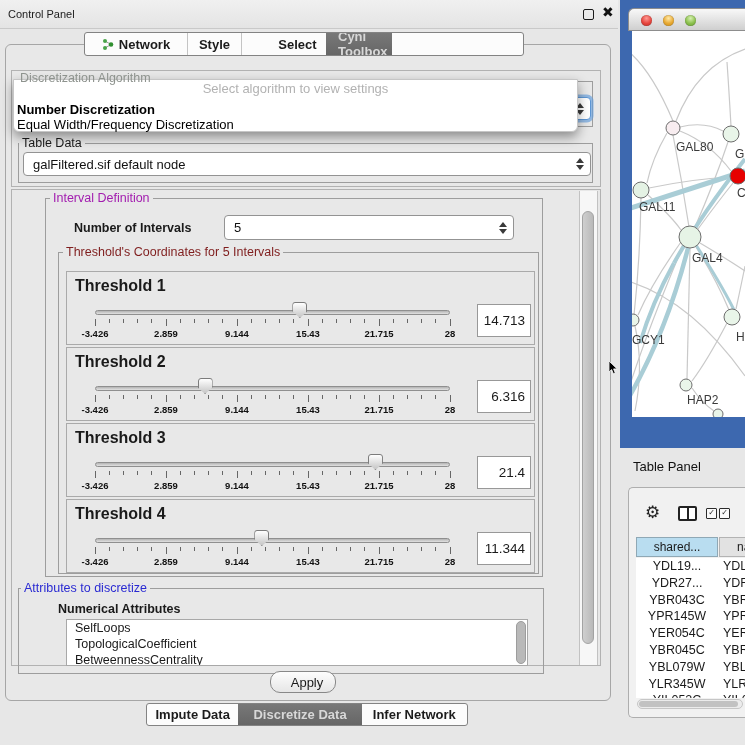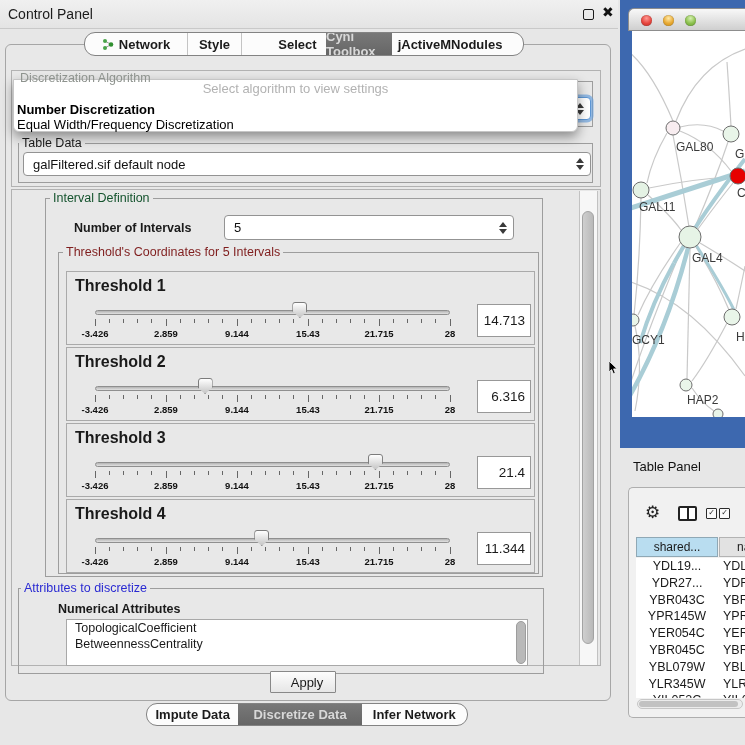--- a/index.html
+++ b/index.html
@@ -3,25 +3,25 @@
 <meta charset="utf-8">
 <style>
   html,body{margin:0;padding:0;}
   body{font-family:"Liberation Sans","DejaVu Sans",sans-serif;}
   #root{position:relative;width:745px;height:745px;background:#e7e7e7;overflow:hidden;
         font-family:"Liberation Sans","DejaVu Sans",sans-serif;color:#1a1a1a;}
   .abs{position:absolute;}
   
   .cp-titlebar{left:0;top:0;width:618px;height:28px;background:linear-gradient(#f0f0f0,#e4e4e4);
     border-bottom:1px solid #c9c9c9;}
-  .cp-title{position:absolute;left:8px;top:0;height:28px;line-height:28px;font-size:14px;color:#1c1c1c;}
+  .cp-title{position:absolute;left:8px;top:0;height:28px;line-height:28px;font-size:11px;color:#1c1c1c;}
   .float-ico{position:absolute;left:583px;top:9px;width:9px;height:9px;border:1.5px solid #1a1a1a;border-radius:2px;}
   .close-ico{position:absolute;left:602px;top:4px;font-size:14px;font-weight:bold;color:#111;}
   
-  .tabbar{display:flex;overflow:hidden;border:1px solid #838383;border-radius:11px;background:#fcfcfc;
+  .tabbar{display:flex;overflow:hidden;border:1px solid #838383;border-radius:3px;background:#fcfcfc;
     box-sizing:border-box;}
   .tab{display:flex;align-items:center;justify-content:center;font-size:13px;font-weight:bold;
     color:#1b1b1b;height:100%;box-sizing:border-box;gap:5px;}
   .tab.sep{border-left:1px solid #c4c4c4;}
   .tab.sel{background:linear-gradient(#787878,#666666);color:#d8d8d8;border-left:none;}
   
   .outer-panel{left:5px;top:44px;width:606px;height:657px;background:#e8e8e8;border:1px solid #a6a6a6;
     border-radius:6px;box-sizing:border-box;}
   .sub-panel{background:#e8e8e8;border:1px solid #b2b2b2;box-sizing:border-box;}
   .group{position:absolute;border:1px solid #9d9d9d;box-sizing:border-box;}
@@ -51,21 +51,21 @@
   .ticklabel{position:absolute;top:56px;width:44px;text-align:center;font-size:9.5px;font-weight:bold;color:#111;}
   .vbox{position:absolute;left:410px;top:32px;width:54px;height:33px;background:#fff;border:1px solid #989898;
     box-sizing:border-box;display:flex;align-items:center;justify-content:flex-end;padding-right:5px;font-size:13.5px;}
   
   .attr-list{left:65px;top:618px;width:462px;height:47px;background:#fff;border:1px solid #a8a8a8;
     box-sizing:border-box;overflow:hidden;}
   .attr-item{height:16px;line-height:16px;font-size:12.5px;padding-left:8px;white-space:nowrap;}
   .mini-scroll{position:absolute;right:1px;top:1px;width:10px;height:43px;background:#b9b9b9;border:1px solid #9d9d9d;
     border-radius:5px;box-sizing:border-box;}
   
-  .button{background:linear-gradient(#fdfdfd,#e6e6e6);border:1px solid #888;border-radius:1px;
+  .button{background:linear-gradient(#fdfdfd,#e6e6e6);border:1px solid #888;border-radius:10px;
     font-size:13px;display:flex;align-items:center;justify-content:center;box-sizing:border-box;padding-left:8px;}
   
   .vscroll-track{left:578px;top:190px;width:19px;height:476px;background:#f7f7f7;
     border-left:1px solid #c2c2c2;border-right:1px solid #c2c2c2;box-sizing:border-box;}
   .vscroll-thumb{left:581px;top:210px;width:12px;height:433px;background:linear-gradient(90deg,#cfcfcf,#b9b9b9);
     border:1px solid #a3a3a3;border-radius:6px;box-sizing:border-box;}
   
   .net-frame{left:620px;top:0;width:125px;height:448px;}
   .mac-titlebar{position:absolute;left:8px;top:8px;right:0;height:23px;background:linear-gradient(#f8f8f8,#cfcfcf);
     border:1px solid #8d8d8d;border-right:none;border-radius:6px 0 0 0;box-sizing:border-box;}
@@ -113,25 +113,22 @@
         </svg>
       </span>
       <span>Network</span>
     </div>
     <div class="tab sep" style="width:54px;">
       <span>Style</span>
       </div>
     <div class="tab sep" style="width:85px;padding-left:27px;">
       <span>Select</span>
       </div>
-    <div class="tab sel" style="width:66px;">
+    <div class="tab sel" style="width:66px;padding-left:12px;">
       <span>Cyni Toolbox</span>
-      </div>
-    <div class="tab" style="width:116px;">
-      <span>jActiveMNodules</span>
       </div>
   </div>
 
   <div class="abs sub-panel" style="left:11px;top:70px;width:590px;height:117px;">
     <div class="group" style="left:6px;top:10px;width:575px;height:46px;"></div>
     <div class="combo focus-ring" style="left:11px;top:26px;width:568px;height:23px;">
       <div class="spinner">
           <div class="sp-up"></div>
           <div class="sp-dn"></div>
         </div>
@@ -151,21 +148,21 @@
   <div class="abs popup">
     <div class="popup-item" style="top:1px;text-align:center;color:#b2b2b2;">Select algorithm to view settings</div>
     <div class="popup-item" style="top:22px;font-weight:bold;color:#000;">Number Discretization</div>
     <div class="popup-item" style="top:37px;color:#000;">Equal Width/Frequency Discretization</div>
   </div>
   <div class="abs faded-title">Discretization Algorithm</div>
 
   <div class="abs sub-panel" style="left:11px;top:189px;width:590px;height:477px;">
 
     <div class="group" style="left:33px;top:8px;width:498px;height:379px;">
-      <span class="gtitle" style="color:#14532d;">Interval Definition</span>
+      <span class="gtitle" style="color:#a21caf;">Interval Definition</span>
 
       <div style="position:absolute;left:28px;top:22px;font-size:12.5px;font-weight:bold;">Number of Intervals</div>
       <div class="combo" style="left:178px;top:16px;width:290px;height:25px;">
         <div class="ctext">5</div>
         <div class="spinner">
             <div class="sp-up"></div>
             <div class="sp-dn"></div>
           </div>
       </div>
 
@@ -326,20 +323,21 @@
           </div>
         </div>
     </div>
 
     <div class="group" style="left:6px;top:398px;width:526px;height:86px;">
       <span class="gtitle" style="left:2px;color:#2a2ad2;">Attributes to discretize</span>
     </div>
     <div style="position:absolute;left:46px;top:412px;font-size:12.5px;font-weight:bold;">Numerical Attributes</div>
     <div class="abs attr-list" style="left:54px;top:429px;">
 
+      <div class="attr-item">SelfLoops</div>
         <div class="attr-item">TopologicalCoefficient</div>
         <div class="attr-item">BetweennessCentrality</div>
         <div class="mini-scroll"></div>
     </div>
 
     <div class="abs vscroll-track" style="left:567px;top:1px;height:474px;"></div>
     <div class="abs vscroll-thumb" style="left:570px;top:21px;"></div>
   </div>
 
   <div class="abs button" style="left:270px;top:671px;width:66px;height:22px;z-index:5;">Apply</div>

